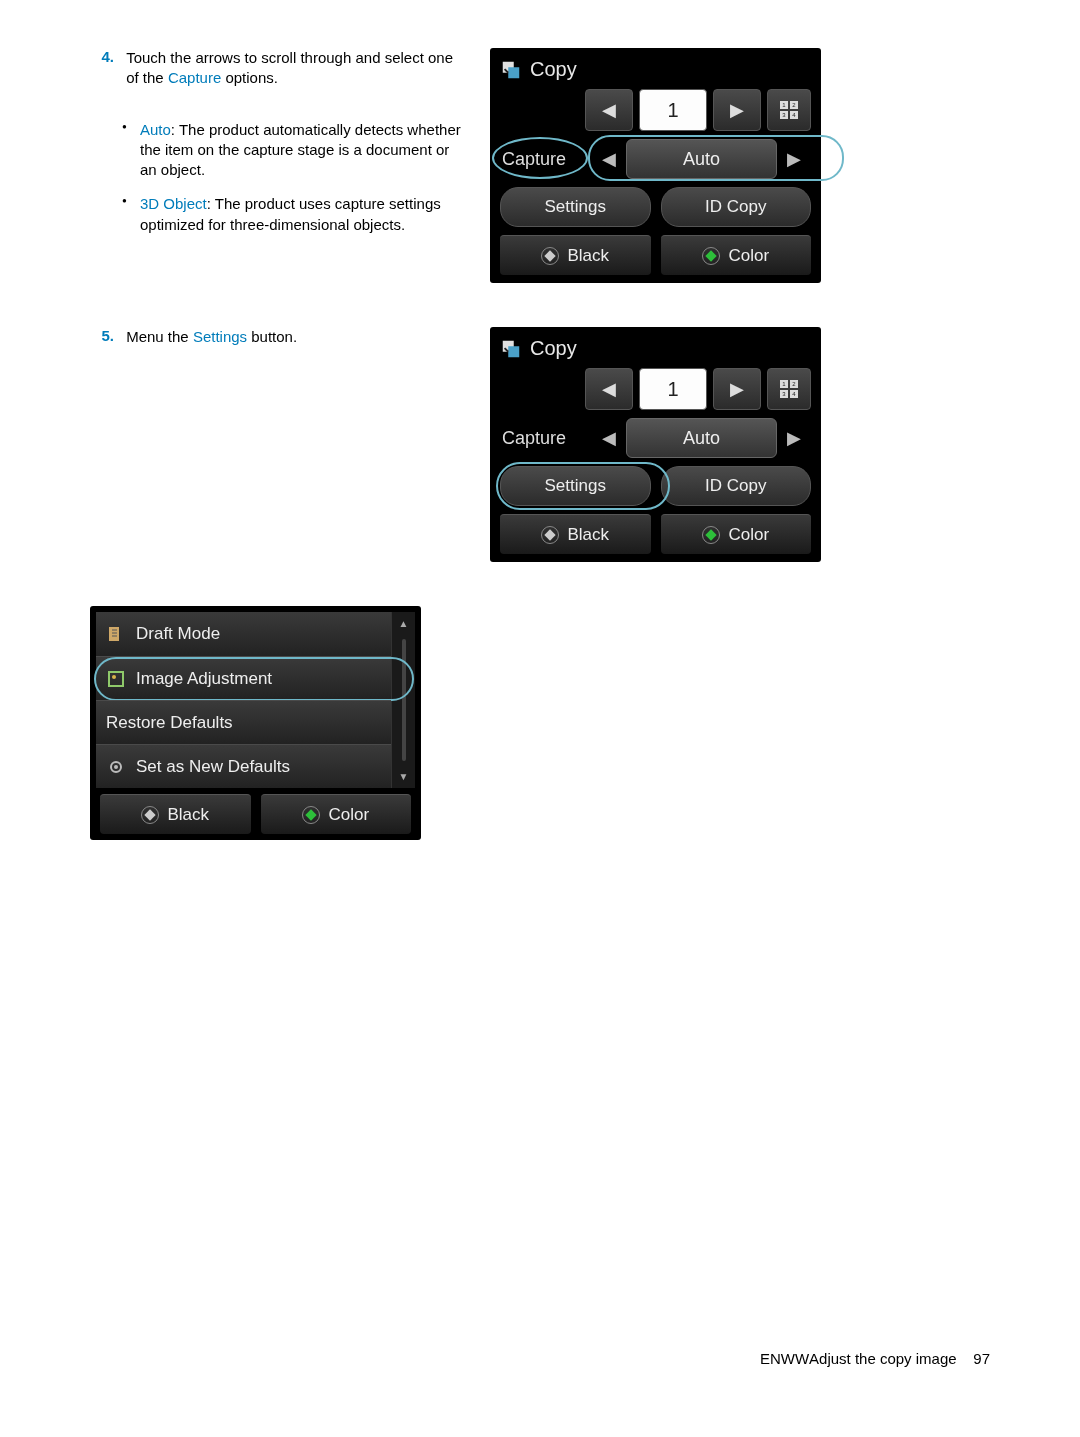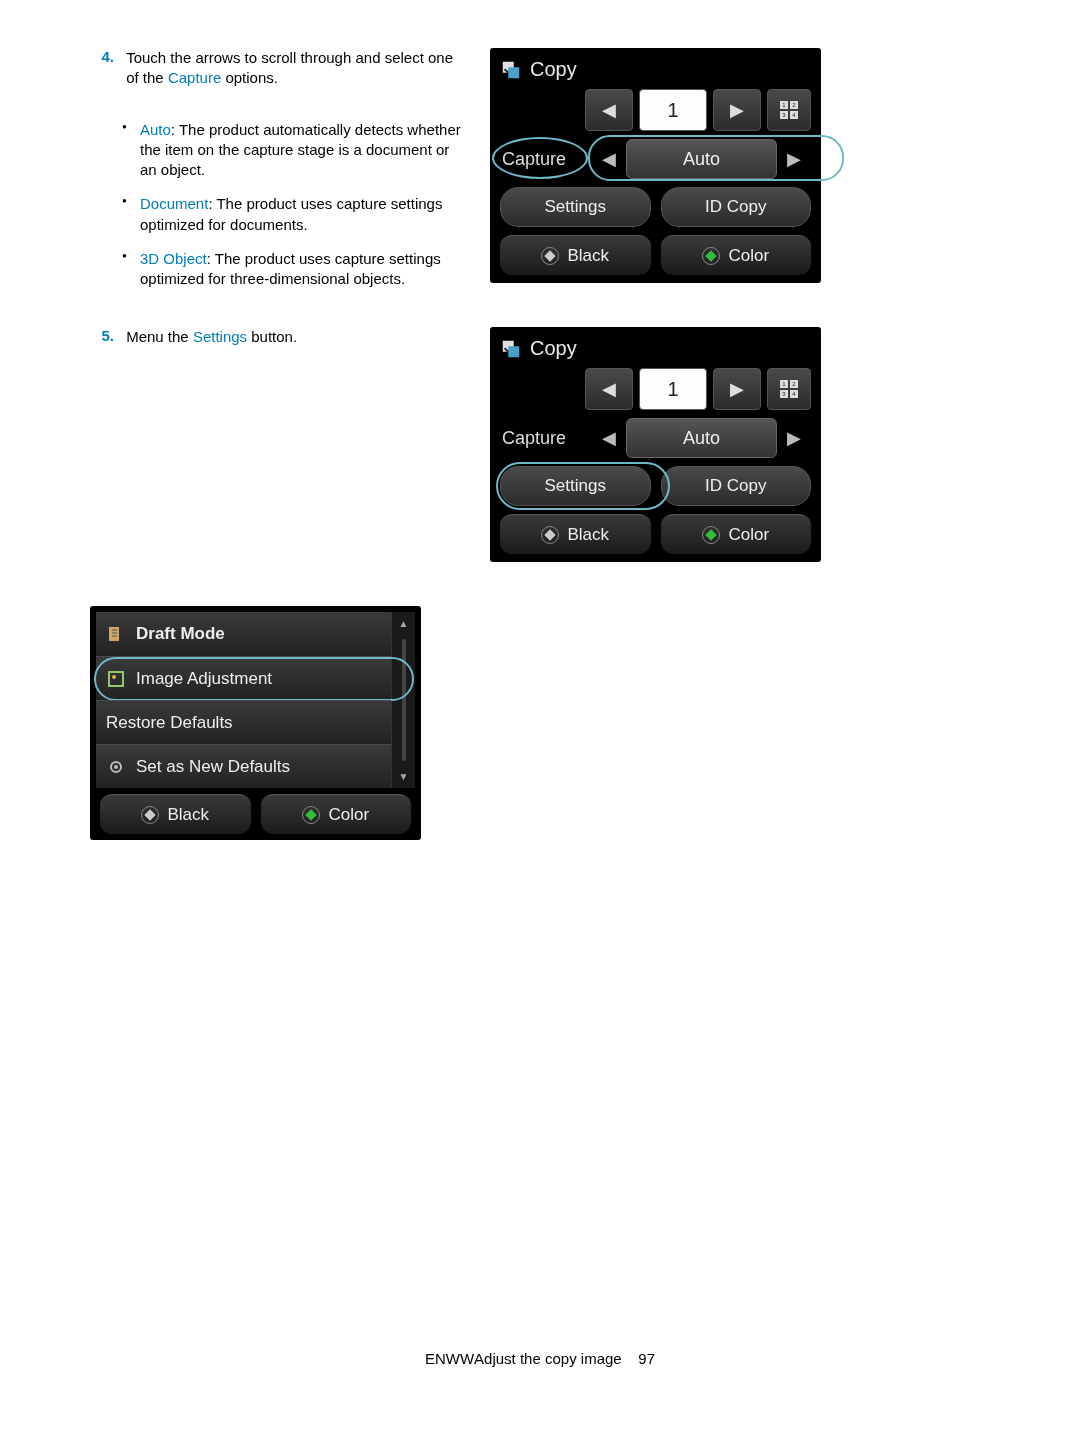--- a/index.html
+++ b/index.html
@@ -144,21 +144,21 @@
     border-radius:18px;
     height:40px;
     display:flex;align-items:center;justify-content:center;
     color:#eee;font-size:17px;
   }
   .action-row { display:flex; gap:10px; padding:0 4px 0 4px; }
   .action-btn {
     flex:1;
     background: linear-gradient(#3a3a3a,#1a1a1a);
     border-top:1px solid #555;
-    border-radius:12px;
+    border-radius:4px;
     height:40px;
     display:flex;align-items:center;justify-content:center;
     gap:8px;
     color:#eee;font-size:17px;
   }
   .diamond {
     width:18px;height:18px;border:1px solid #888;border-radius:50%;
     display:flex;align-items:center;justify-content:center;
   }
   .diamond .d { width:8px;height:8px;transform:rotate(45deg);background:#ccc; }
@@ -176,54 +176,53 @@
   .menu-item {
     background: linear-gradient(#3a3a3a,#222);
     border-top:1px solid #4a4a4a;
     height:44px;
     display:flex;align-items:center;
     padding:0 10px;
     color:#eee;font-size:17px;
     gap:10px;
     position:relative;
   }
-  .menu-item.first { border-top:none;font-weight:bold; }
+  .menu-item.first { border-top:none; }
   .menu-body { display:flex; }
   .menu-col { flex:1; }
   .scroll-col {
     width:24px;
     display:flex;flex-direction:column;align-items:center;justify-content:space-between;
     background:#1a1a1a;border-left:1px solid #333;
   }
   .scroll-col .tri { color:#aaa;font-size:10px;padding:6px 0; }
   .scroll-col .bar { width:4px;flex:1;background:#444;border-radius:2px;margin:4px 0; }
   .mi-icon { width:20px;height:20px;display:flex;align-items:center;justify-content:center; }
 
   .footer {
     position:absolute;
     bottom:70px;
     left:90px;right:90px;
-    display:flex;justify-content:center;
+    display:flex;justify-content:flex-end;
     font-size:15px;color:#000;
   }
 </style>
 </head>
 <body>
 
 <div class="page">
 
   <div class="row">
     <div class="left">
       <span class="num">4.</span>
       <span class="step-text">
         <span>Touch the arrows to scroll through and select one of the </span><span class="kw">Capture</span><span> options.</span>
       </span>
       <ul class="sub-bullets">
         <li><span class="kw">Auto</span><span>: The product automatically detects whether the item on the capture stage is a document or an object.</span></li>
-        <li><span class="kw">Document</span><span>: The product uses capture settings optimized for documents.</span></li>
         <li><span class="kw">3D Object</span><span>: The product uses capture settings optimized for three-dimensional objects.</span></li>
       </ul>
     </div>
 
     <div class="right">
       <div class="panel pos-rel">
         <div class="hdr">
           <span class="copy-icon">
             <svg viewBox="0 0 24 24">
                 <rect x="3" y="3" width="12" height="12" fill="#e0e0e0"></rect>

